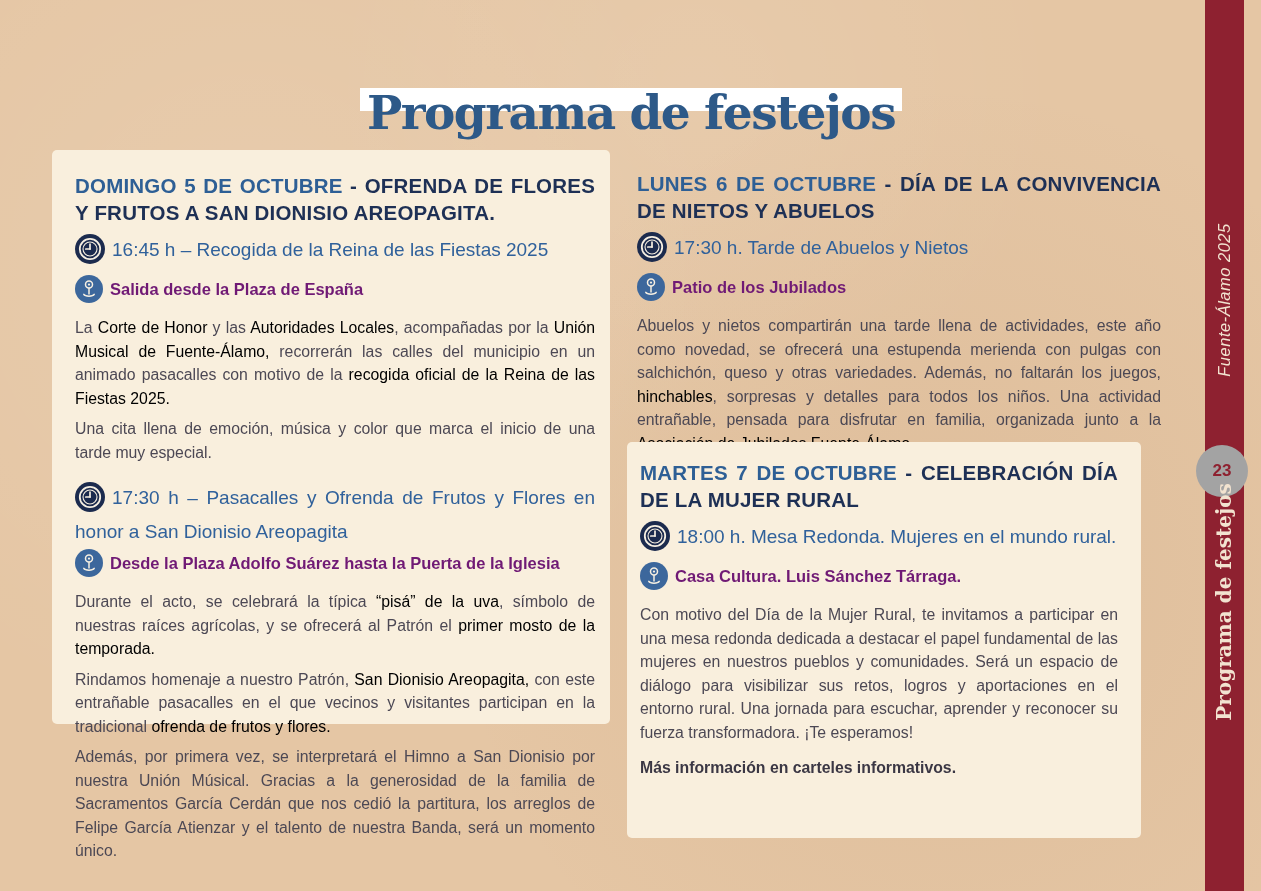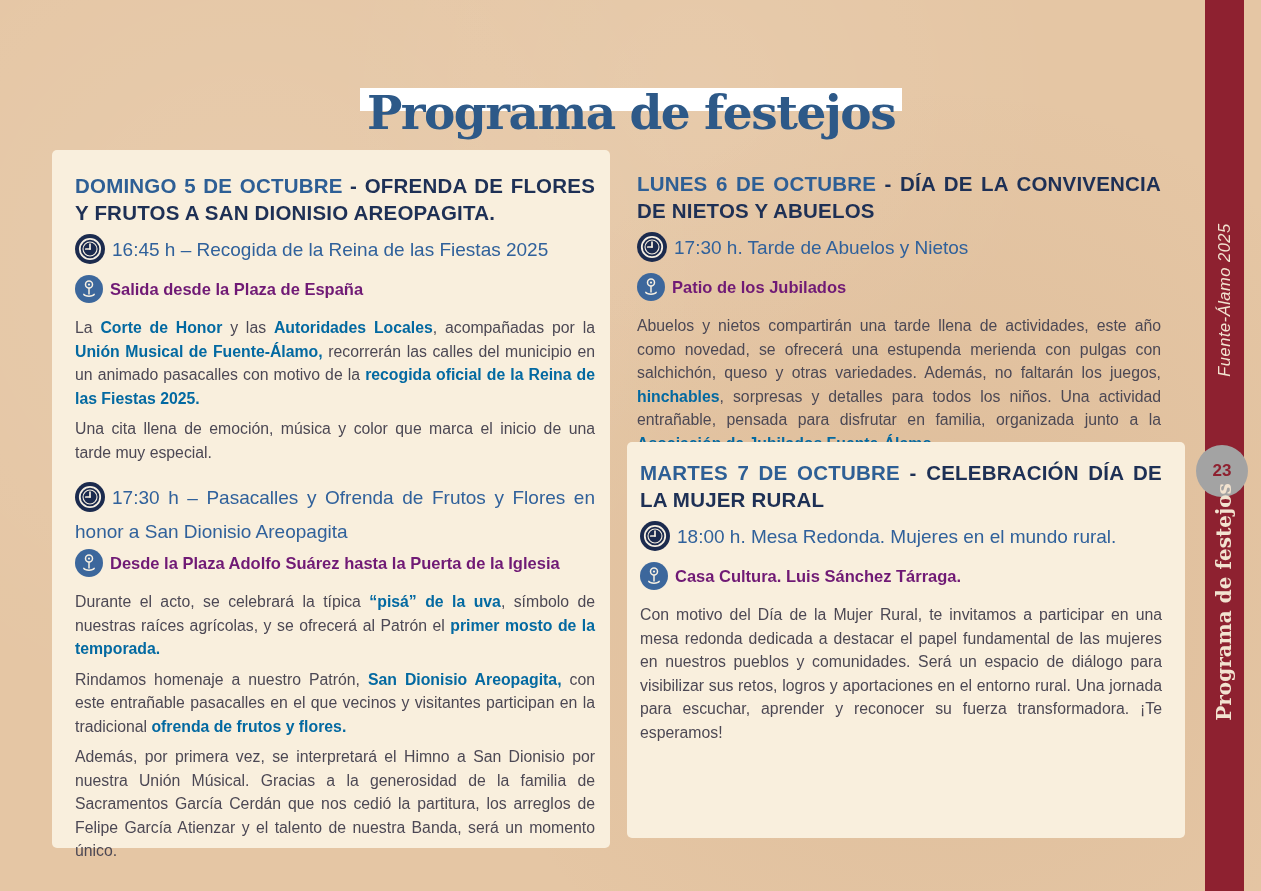--- a/index.html
+++ b/index.html
@@ -12,38 +12,38 @@
       radial-gradient(circle at 75% 65%, rgba(140,90,50,0.08), rgba(140,90,50,0) 45%),
       radial-gradient(circle at 55% 10%, rgba(255,255,255,0.08), rgba(255,255,255,0) 35%);
   }
   .title-band { position:absolute; left:360px; top:88px; width:542px; height:23px; background:#ffffff; }
   .page-title {
     position:absolute; left:352px; top:54px; width:558px; text-align:center;
     font-family:"DejaVu Serif", serif; font-weight:700; font-size:47px; letter-spacing:-1.5px;
     color:#2d5988; white-space:nowrap;
   }
   .card { position:absolute; background:#f9efdd; border-radius:5px; box-sizing:border-box; }
-  .card-left  { left:52px;  top:150px; width:558px; height:698px; padding:22px 15px 0 23px; }
+  .card-left  { left:52px;  top:150px; width:558px; height:574px; padding:22px 15px 0 23px; }
   .section-lunes { position:absolute; left:637px; top:170px; width:524px; }
-  .card-martes { left:627px; top:442px; width:558px; height:396px; padding:17px 23px 0 13px; }
+  .card-martes { left:627px; top:442px; width:514px; height:396px; padding:17px 23px 0 13px; }
 
   .event-title {
     margin:0 0 8px 0; font-size:20.5px; line-height:27px; font-weight:700;
     color:#1e3055; text-align:justify; letter-spacing:0.2px;
   }
   .event-title .date { color:#2e5f95; }
 
   .time-line { color:#30619b; font-weight:400; font-size:19px; line-height:26px; margin:6px 0 4px 0; text-align:justify; }
   .place-line { color:#701a75; font-weight:700; font-size:16.5px; line-height:24px; margin:4px 0 6px 0; }
   .icon { display:inline-block; vertical-align:middle; margin-right:7px; }
   .time-line .icon { vertical-align:-8px; }
   .place-line .icon { vertical-align:-8px; }
 
   p.body { margin:7px 0; font-size:15.8px; line-height:23.5px; color:#4c4854; text-align:justify; }
-  p.body b { font-weight:700; color:#0369a1; }
+  p.body b { font-weight:400; color:#000000; }
   p.note { margin:12px 0 0 0; font-size:15.8px; line-height:23px; color:#3b3744; font-weight:700; }
   .session2 { margin-top:18px; }
 
   .sidebar-bar { position:absolute; left:1205px; top:0; width:39px; height:891px; background:#8e2130; }
   .sidebar-edition {
     position:absolute; left:1224px; top:300px; transform:translate(-50%,-50%) rotate(-90deg);
     white-space:nowrap; font-style:italic; font-size:16.5px; letter-spacing:0.5px; color:#f2e3d0;
   }
   .sidebar-section {
     position:absolute; left:1224px; top:602px; transform:translate(-50%,-50%) rotate(-90deg);
@@ -153,20 +153,21 @@
   <div class="place-line">
     <span class="icon"><svg viewBox="0 0 28 28" width="28" height="28">
           <circle cx="14" cy="14" r="14" fill="#3c679c"></circle>
           <circle cx="14" cy="9.6" r="3.5" fill="none" stroke="#f6efe2" stroke-width="1.5"></circle>
           <circle cx="14" cy="9.6" r="1.1" fill="#f6efe2"></circle>
           <line x1="14" y1="13.1" x2="14" y2="19.6" stroke="#f6efe2" stroke-width="1.5"></line>
           <path d="M8.8 19.4 C10.2 21.7, 17.8 21.7, 19.2 19.4" fill="none" stroke="#f6efe2" stroke-width="1.5" stroke-linecap="round"></path>
         </svg></span><span>Casa Cultura. Luis Sánchez Tárraga.</span>
   </div>
   <p class="body"><span>Con motivo del Día de la Mujer Rural, te invitamos a participar en una mesa redonda dedicada a destacar el papel fundamental de las mujeres en nuestros pueblos y comunidades. Será un espacio de diálogo para visibilizar sus retos, logros y aportaciones en el entorno rural. Una jornada para escuchar, aprender y reconocer su fuerza transformadora. ¡Te esperamos!</span></p>
+  <p class="note">Más información en carteles informativos.</p>
 </section>
 
 <div class="sidebar-bar"></div>
 <div class="sidebar-edition">Fuente-Álamo 2025</div>
 <div class="page-circle">
     <span>23</span>
   </div>
 <div class="sidebar-section">Programa de festejos</div>
 
 </body></html>

